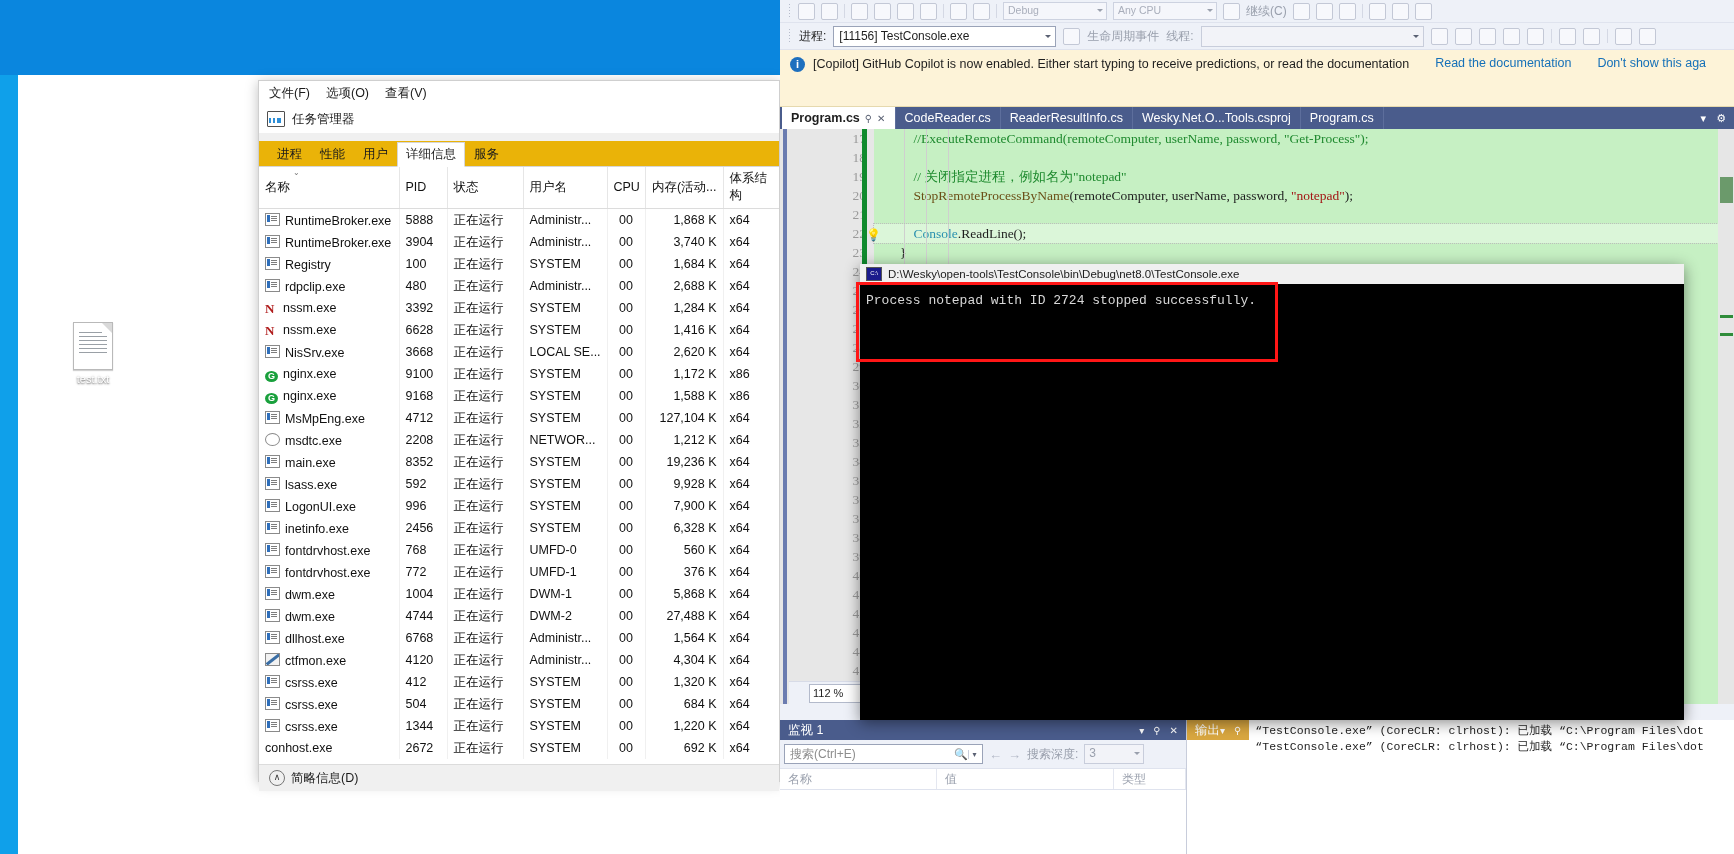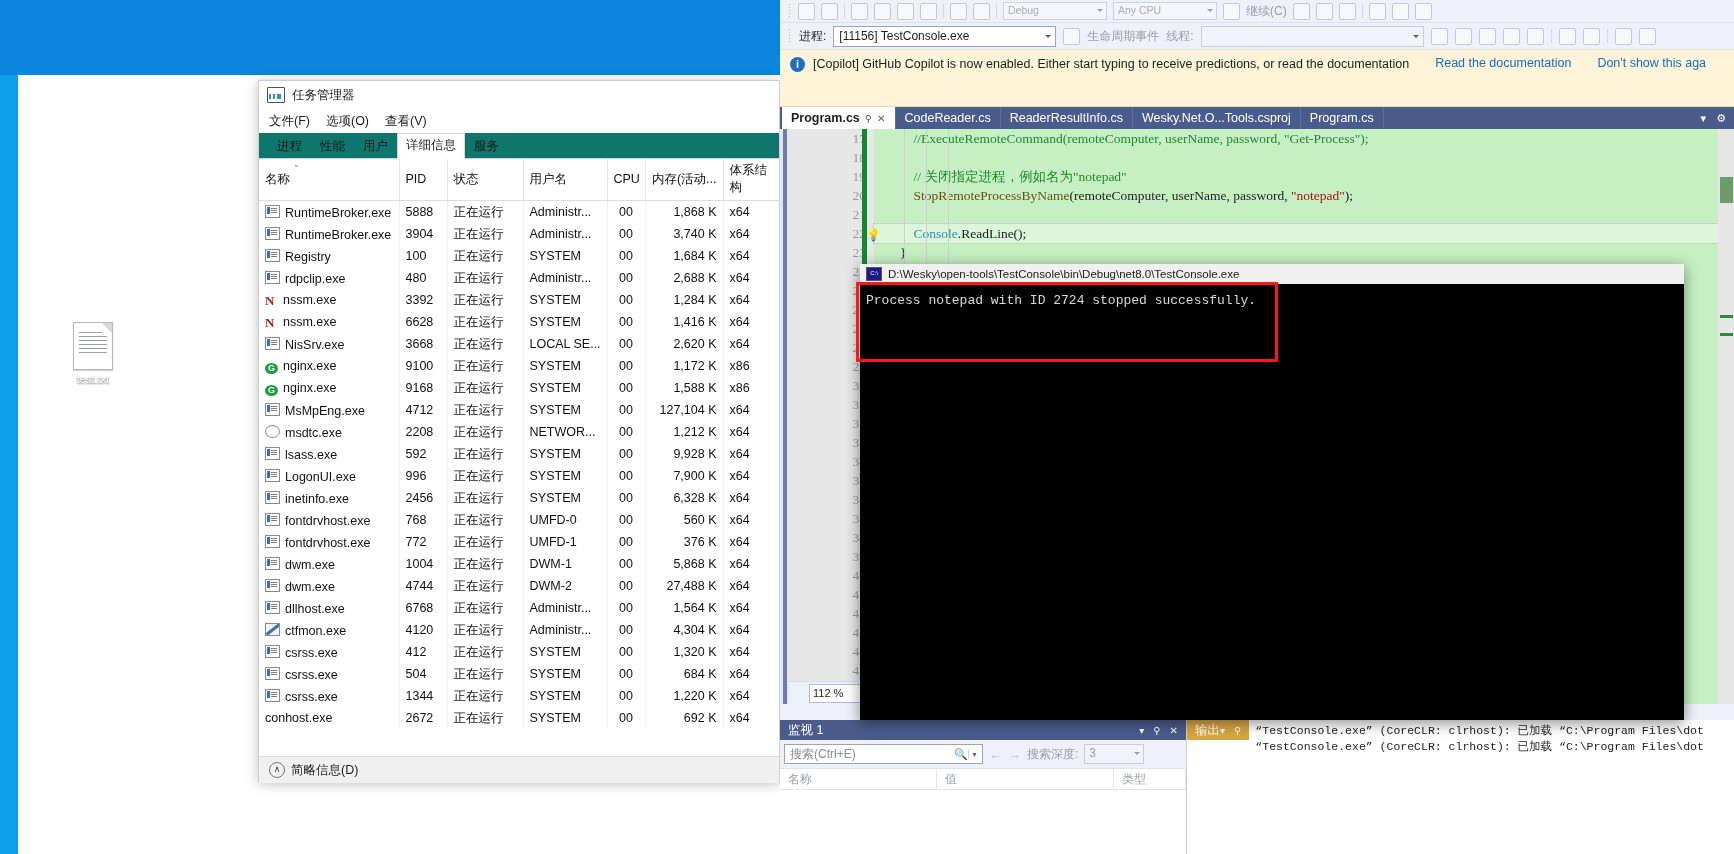--- a/index.html
+++ b/index.html
@@ -56,21 +56,21 @@
     width:16px;height:14px;margin-right:7px;background:#ffffff;
     border:1px solid #4f4f4f;border-radius:1px;position:relative;flex:0 0 auto;
   }
   #tm-icon:before{
     content:"";position:absolute;left:1px;top:6px;width:12px;height:5px;
     background:linear-gradient(90deg,#2f8fd8 0 2px,transparent 2px 4px,#2f8fd8 4px 6px,transparent 6px 8px,#2f8fd8 8px 11px);
   }
   #tm-title{font-size:12.5px;}
   #tm-menubar{height:24px;display:flex;align-items:center;gap:16px;padding:0 10px;background:#ffffff;}
   #tm-menubar .mi{font-size:12.5px;cursor:default;}
-  #tm-tabs{height:25px;display:flex;align-items:flex-end;padding:0 9px;background:#0f766e;border-bottom:1px solid #d6d6d6;}
+  #tm-tabs{height:25px;display:flex;padding:0 9px;background:#eab308;border-bottom:1px solid #d6d6d6;margin-top:8px;}
   #tm-tabs .tab{
     padding:3px 8px 4px;font-size:12.5px;border:1px solid transparent;
     border-bottom:none;position:relative;top:1px;
   }
   #tm-tabs .tab.sel{
     border-color:#d6d6d6;background:#ffffff;border-bottom:1px solid #ffffff;
     z-index:2;
   }
   #tm-list{background:#ffffff;height:calc(100% - 77px - 26px);overflow:hidden;position:relative;}
   table.tm{border-collapse:collapse;width:100%;table-layout:fixed;}
@@ -281,28 +281,28 @@
           <i></i>
           <i></i>
           <i></i>
         </div>
     </div>
     <span id="file-label">test.txt</span>
   </div>
 </div>
 
 <div id="taskmgr">
-  <div id="tm-titlebar">
-    <div id="tm-icon"></div>
-    <span id="tm-title">任务管理器</span>
-  </div>
   <div id="tm-menubar">
     <span class="mi">文件(F)</span>
     <span class="mi">选项(O)</span>
     <span class="mi">查看(V)</span>
+  </div>
+  <div id="tm-titlebar">
+    <div id="tm-icon"></div>
+    <span id="tm-title">任务管理器</span>
   </div>
   <div id="tm-tabs">
     <div class="tab">进程</div>
     <div class="tab">性能</div>
     <div class="tab">用户</div>
     <div class="tab sel">详细信息</div>
     <div class="tab">服务</div>
   </div>
   <div id="tm-list">
     <table class="tm">
@@ -417,20 +417,29 @@
             <td class="num">127,104 K</td>
             <td>x64</td>
           </tr>
           <tr>
             <td><span class="pico pi-msdtc"></span>msdtc.exe</td>
             <td>2208</td>
             <td>正在运行</td>
             <td>NETWOR...</td>
             <td class="ctr">00</td>
             <td class="num">1,212 K</td>
+            <td>x64</td>
+          </tr>
+          <tr>
+            <td><span class="pico pi-generic"></span>main.exe</td>
+            <td>8352</td>
+            <td>正在运行</td>
+            <td>SYSTEM</td>
+            <td class="ctr">00</td>
+            <td class="num">19,236 K</td>
             <td>x64</td>
           </tr>
           <tr>
             <td><span class="pico pi-generic"></span>lsass.exe</td>
             <td>592</td>
             <td>正在运行</td>
             <td>SYSTEM</td>
             <td class="ctr">00</td>
             <td class="num">9,928 K</td>
             <td>x64</td>

